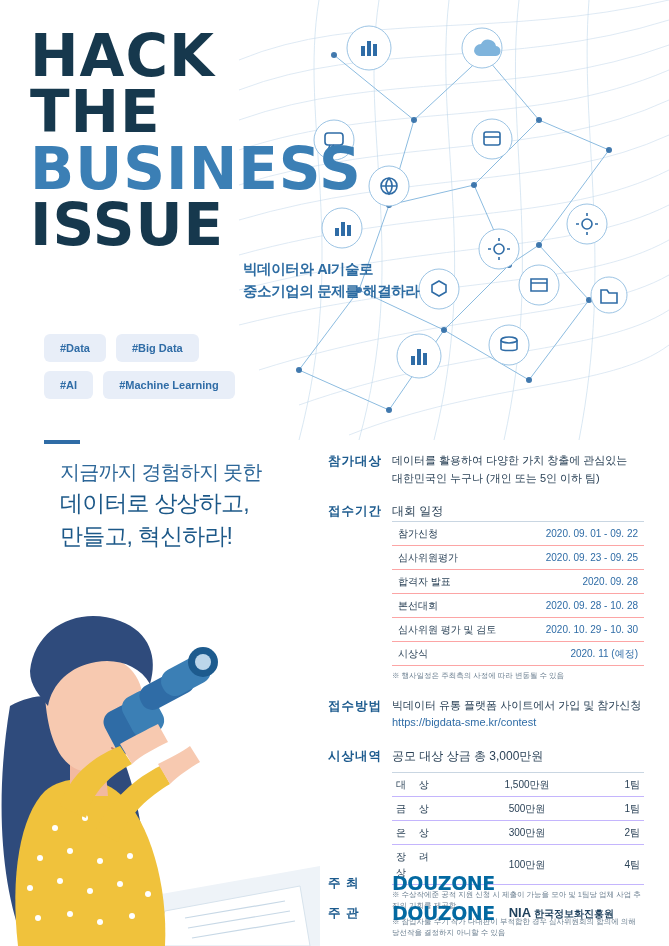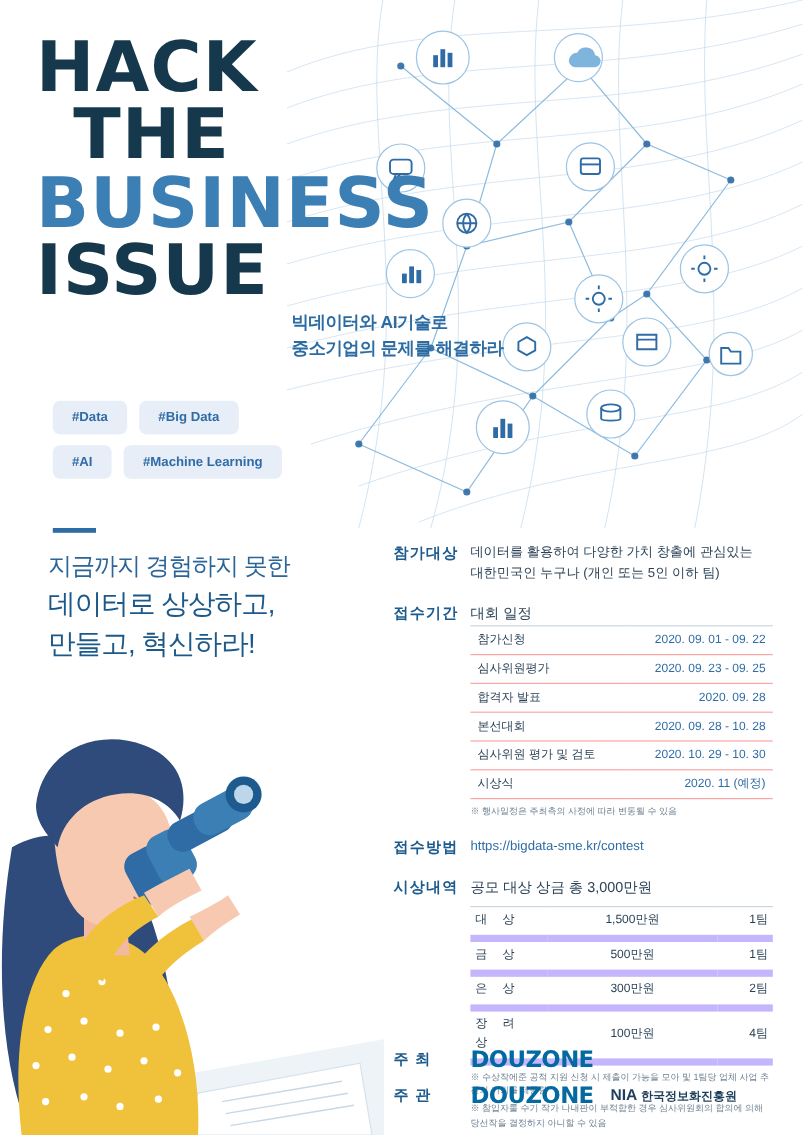--- a/index.html
+++ b/index.html
@@ -33,21 +33,21 @@
   }
   .title-line {
     font-family: "DejaVu Sans", sans-serif;
     font-weight: bold;
     letter-spacing: 1px;
     line-height: 0.97;
     font-size: 58px;
     color: #13384e;
   }
   .t-hack { color: #16384d; }
-  .t-the  { color: #16384d; margin-left: 31px; }
+  .t-the  { color: #16384d; }
   .t-business { color: #3b7fb5; }
   .t-issue { color: #16384d; }
 
   .subtitle {
     position: absolute;
     left: 243px; top: 258px;
     color: #2d6ca2;
     font-size: 14.5px;
     font-weight: bold;
     line-height: 1.55;
@@ -73,21 +73,21 @@
 
   
   .slogan-bar {
     position: absolute;
     left: 44px; top: 440px;
     width: 36px; height: 4px;
     background: #2f6ca6;
   }
   .slogan {
     position: absolute;
-    left: 40px; top: 458px;
+    left: 60px; top: 458px;
     width: 300px;
     color: #1d5b8e;
     line-height: 1.45;
     letter-spacing: -0.8px;
   }
   .slogan .l1 { font-size: 20px; color: #2c6698; }
   .slogan .l2, .slogan .l3 { font-size: 23px; font-weight: normal; color: #1c5888; }
 
   
   .illus {
@@ -139,21 +139,21 @@
 
   table.prize {
     width: 100%;
     border-collapse: collapse;
     font-size: 10px;
     color: #2b4257;
     margin-top: 6px;
   }
   table.prize td {
     border-top: 1px solid #c9d6e2;
-    border-bottom: 6px solid #c4b5fd;
+    border-bottom: 1px solid #c4b5fd;
     padding: 3.5px 2px;
   }
   table.prize td.rank { width: 64px; padding-left: 4px; letter-spacing: 5px; }
   table.prize td.amt { text-align: center; }
   table.prize td.team { width: 46px; text-align: right; padding-right: 4px; }
 
   .prize-title { font-size: 12px; color: #2b4257; }
 
   
   .sponsors {
@@ -431,20 +431,21 @@
             </tr>
           </tbody>
         </table>
         <div class="note">※ 행사일정은 주최측의 사정에 따라 변동될 수 있음</div>
       </div>
     </div>
 
     <div class="row">
       <div class="row-label">접수방법</div>
       <div class="row-body">
+        <div>빅데이터 유통 플랫폼 사이트에서 가입 및 참가신청</div>
         <div class="lnk">https://bigdata-sme.kr/contest</div>
       </div>
     </div>
 
     <div class="row">
       <div class="row-label">시상내역</div>
       <div class="row-body">
         <div class="prize-title">공모 대상 상금 총 3,000만원</div>
         <table class="prize">
           <tbody>

